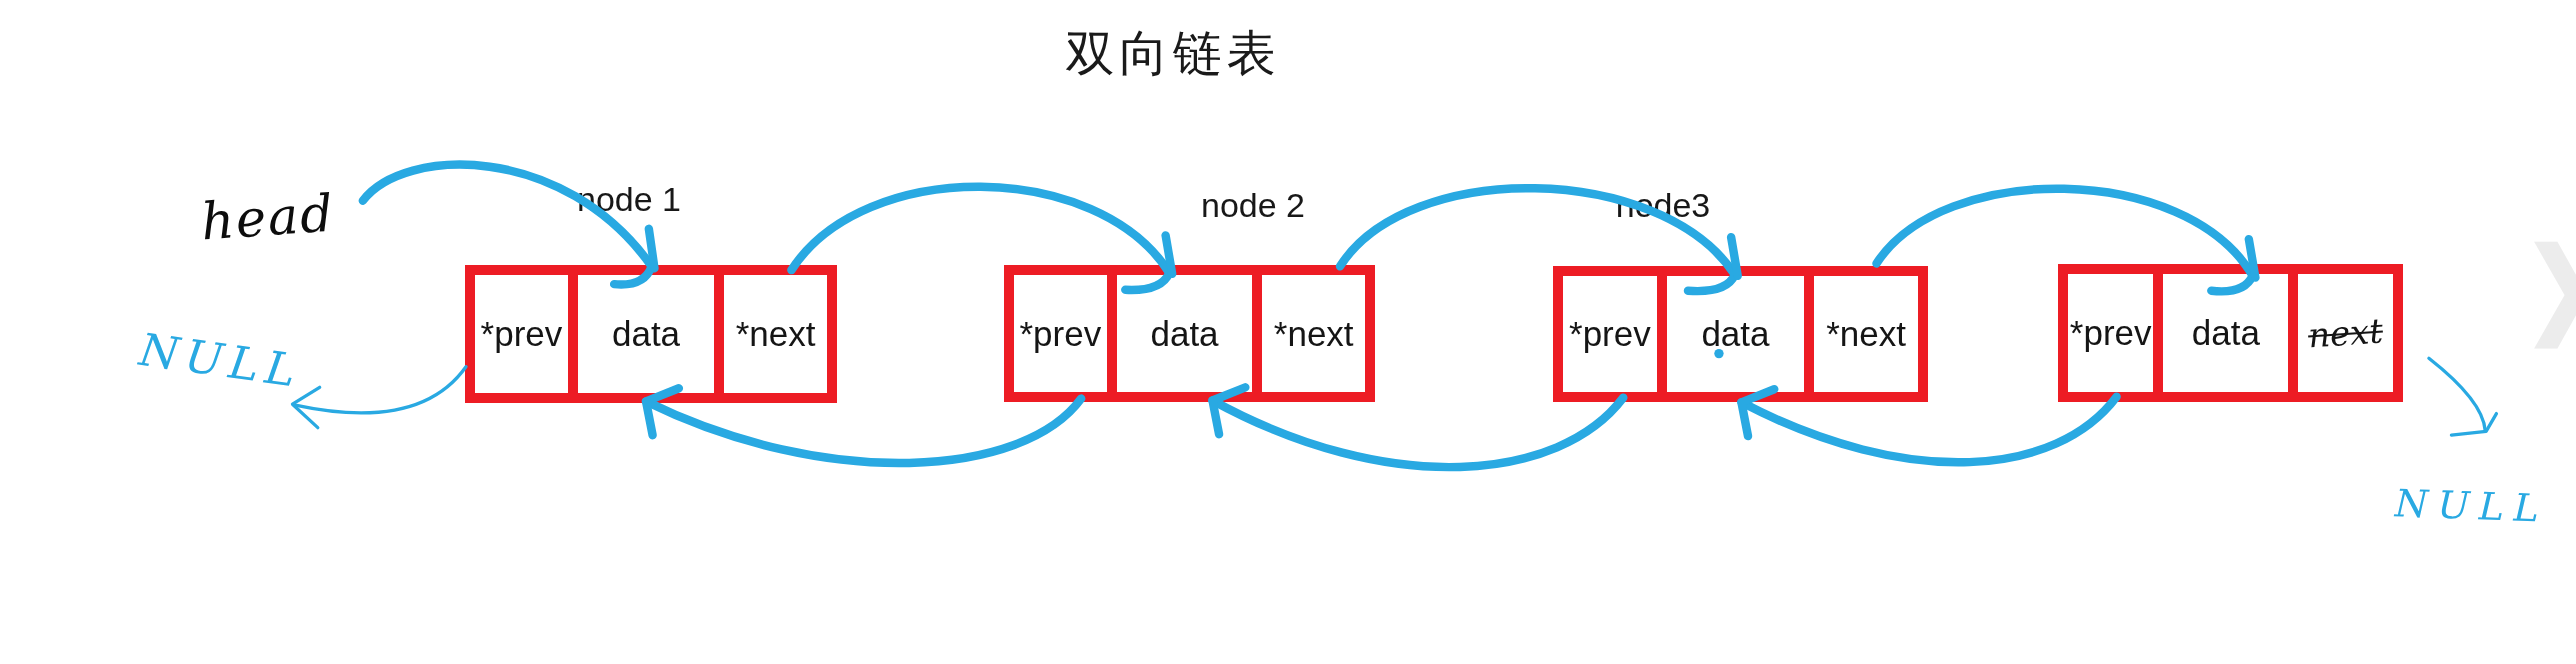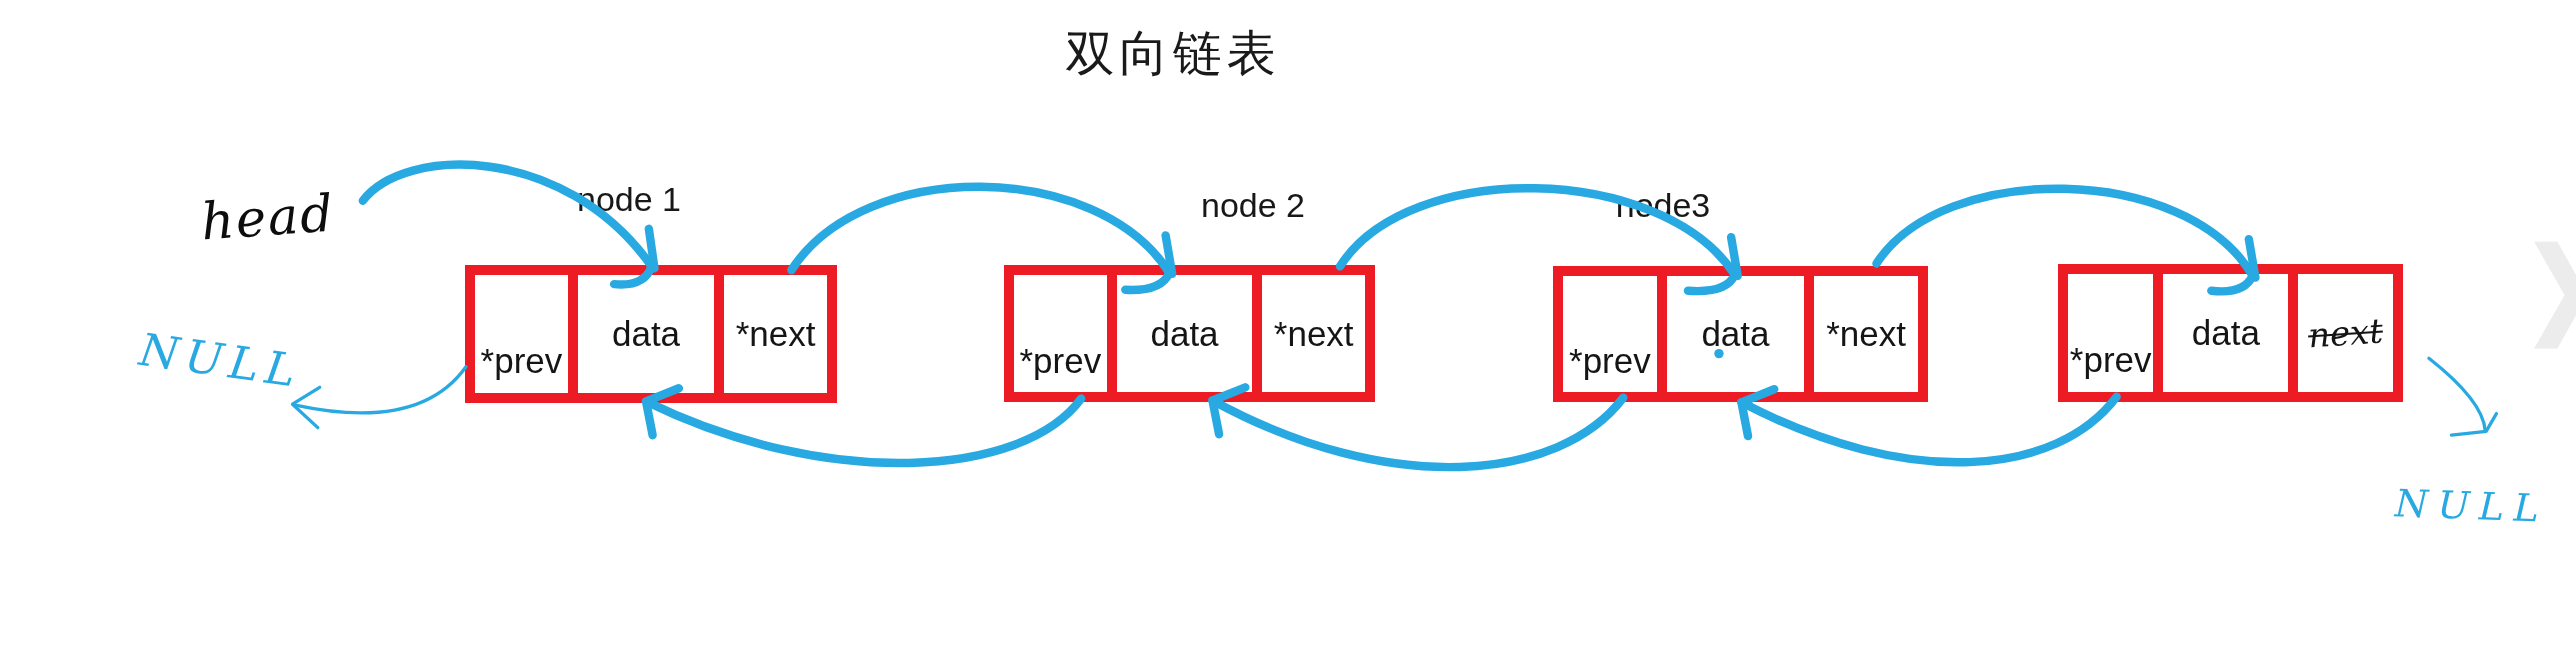--- a/index.html
+++ b/index.html
@@ -31,21 +31,21 @@
   .node{
     position:absolute;display:flex;
     border:10.3px solid var(--red);
     background:#fff;
   }
   .cell{
     display:flex;align-items:center;justify-content:center;
     font-size:35px;color:#151515;
     height:100%;
   }
-  .cell.c1{flex:28 0 0;margin-top:27px;}
+  .cell.c1{flex:28 0 0;}
   .cell.c2{flex:41 0 0;border-left:10.3px solid var(--red);}
   .cell.c3{flex:31 0 0;border-left:10.3px solid var(--red);}
   .handwriting{
     font-family:"DejaVu Serif", serif;
     font-style:italic;
   }
   .head-label{
     position:absolute;left:201px;top:188px;
     font-size:51px;color:#0d0d0d;
     transform:rotate(-4deg);

